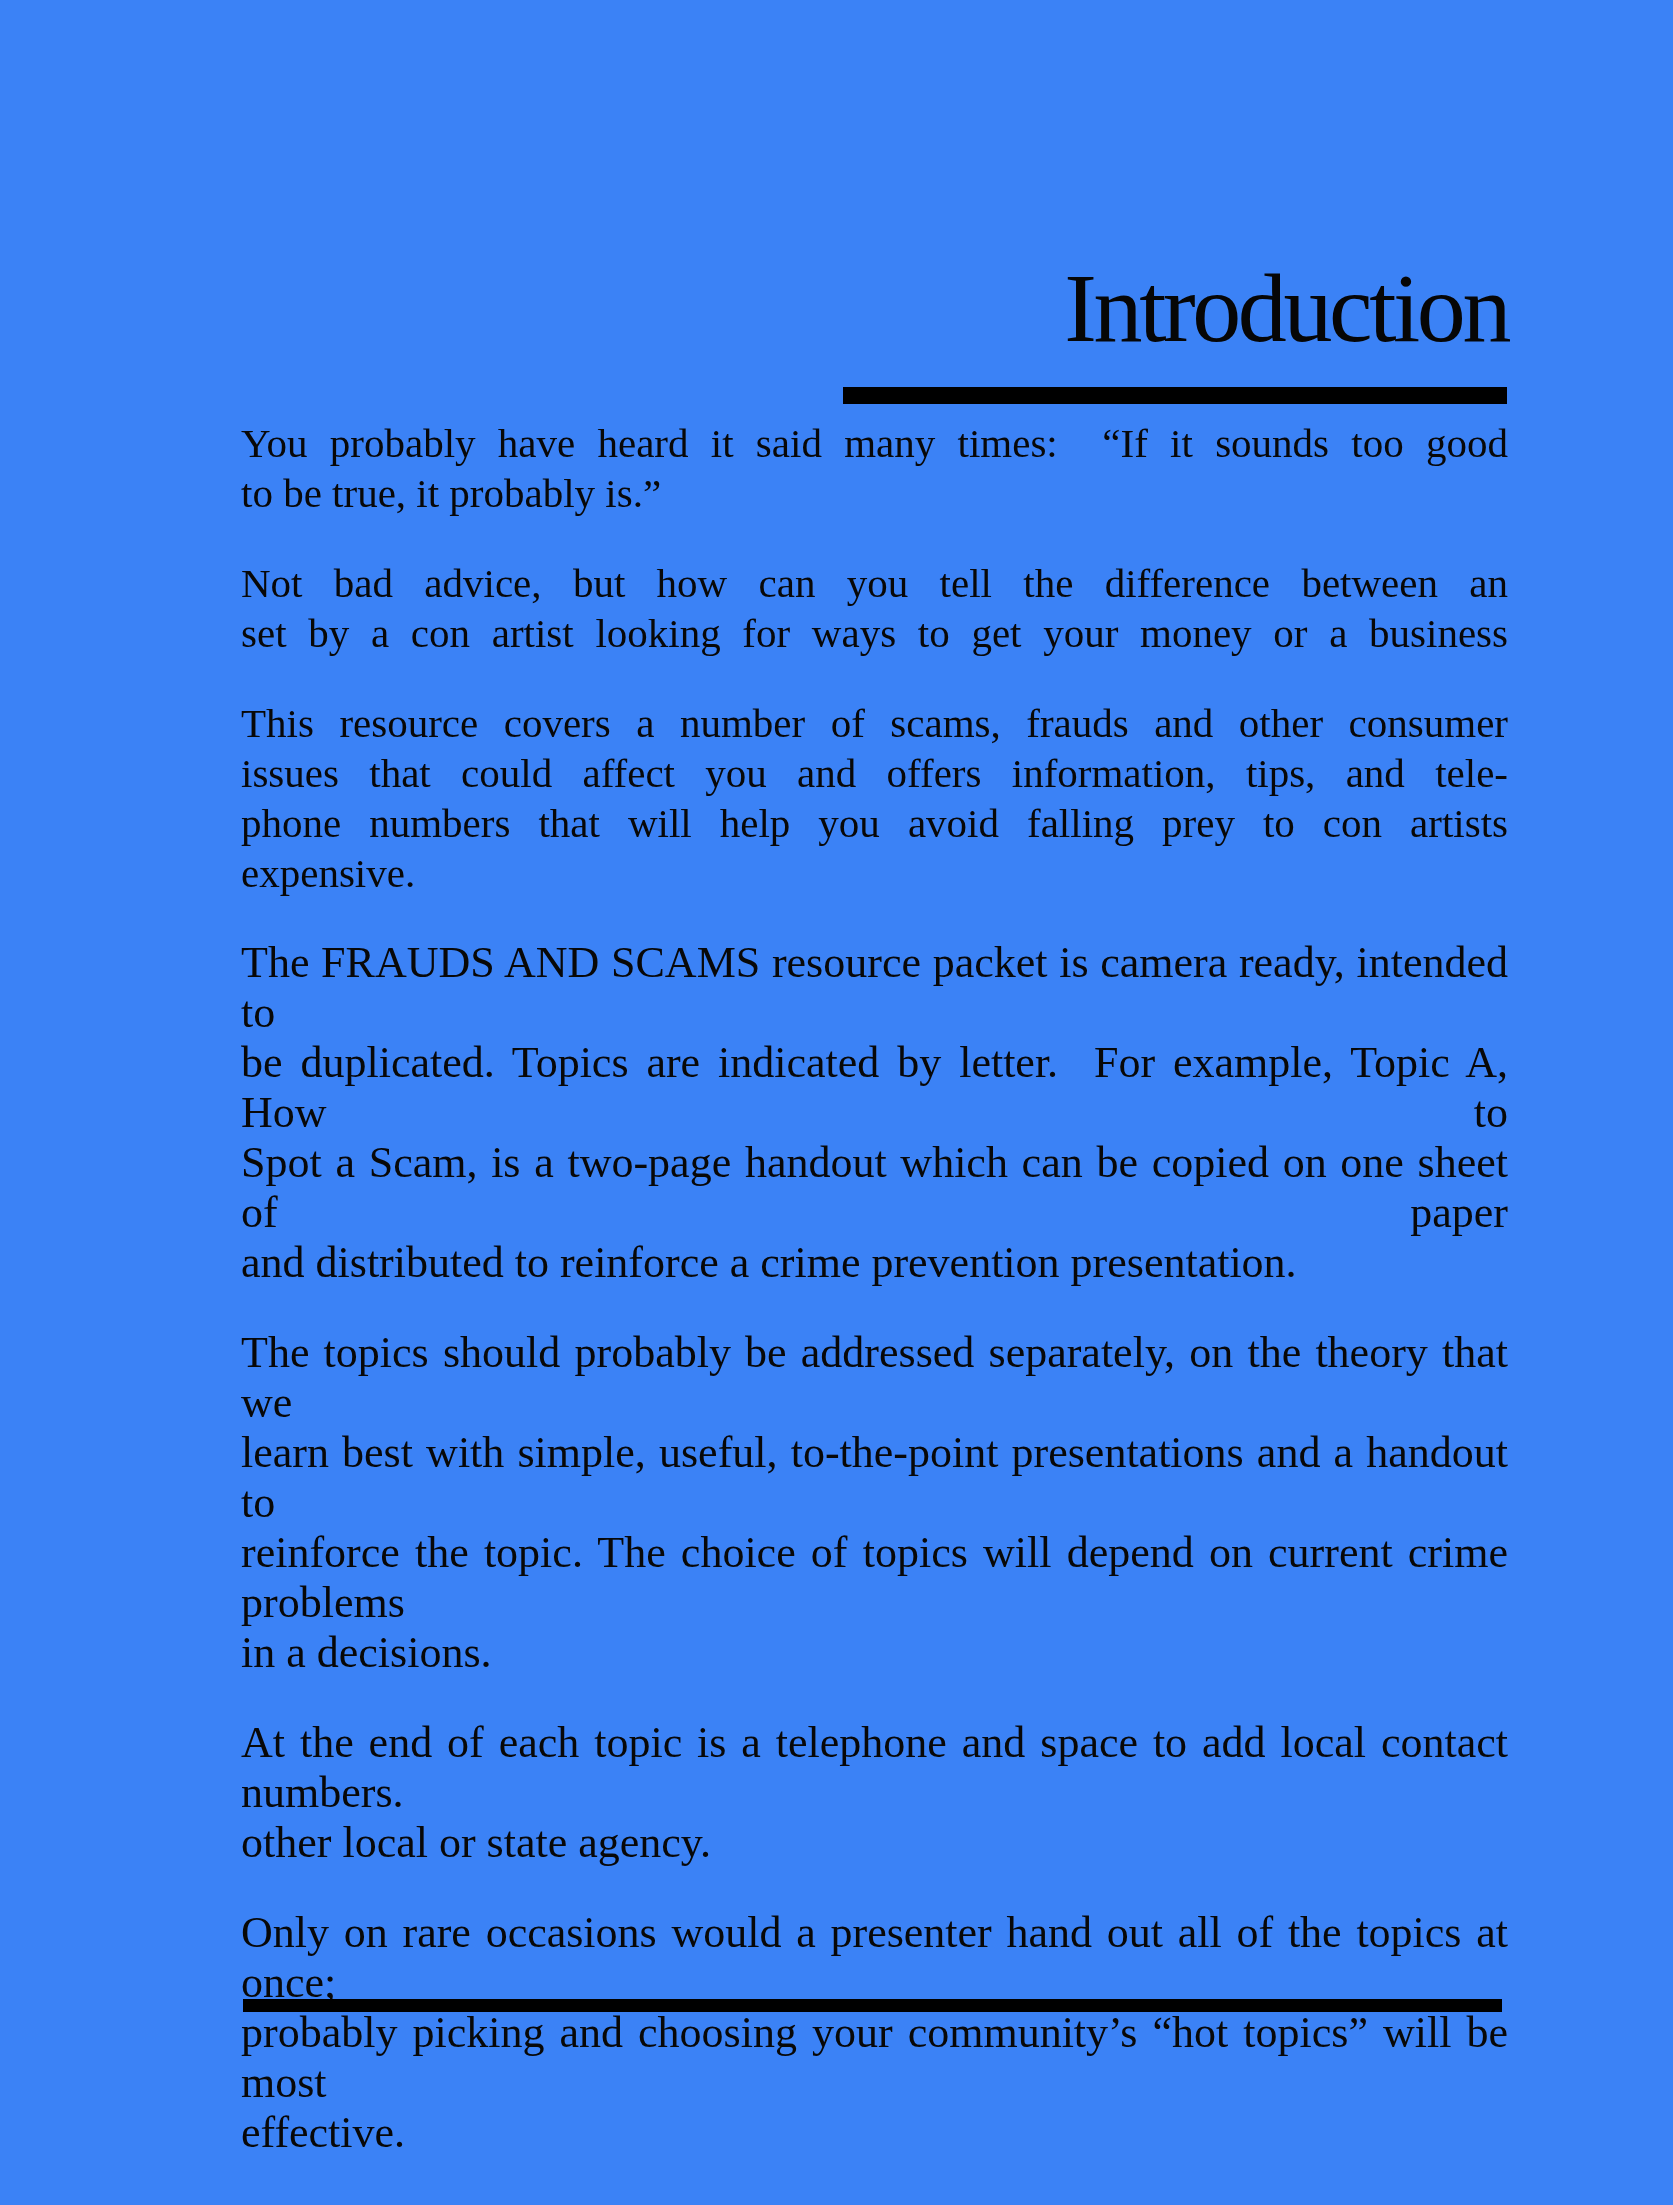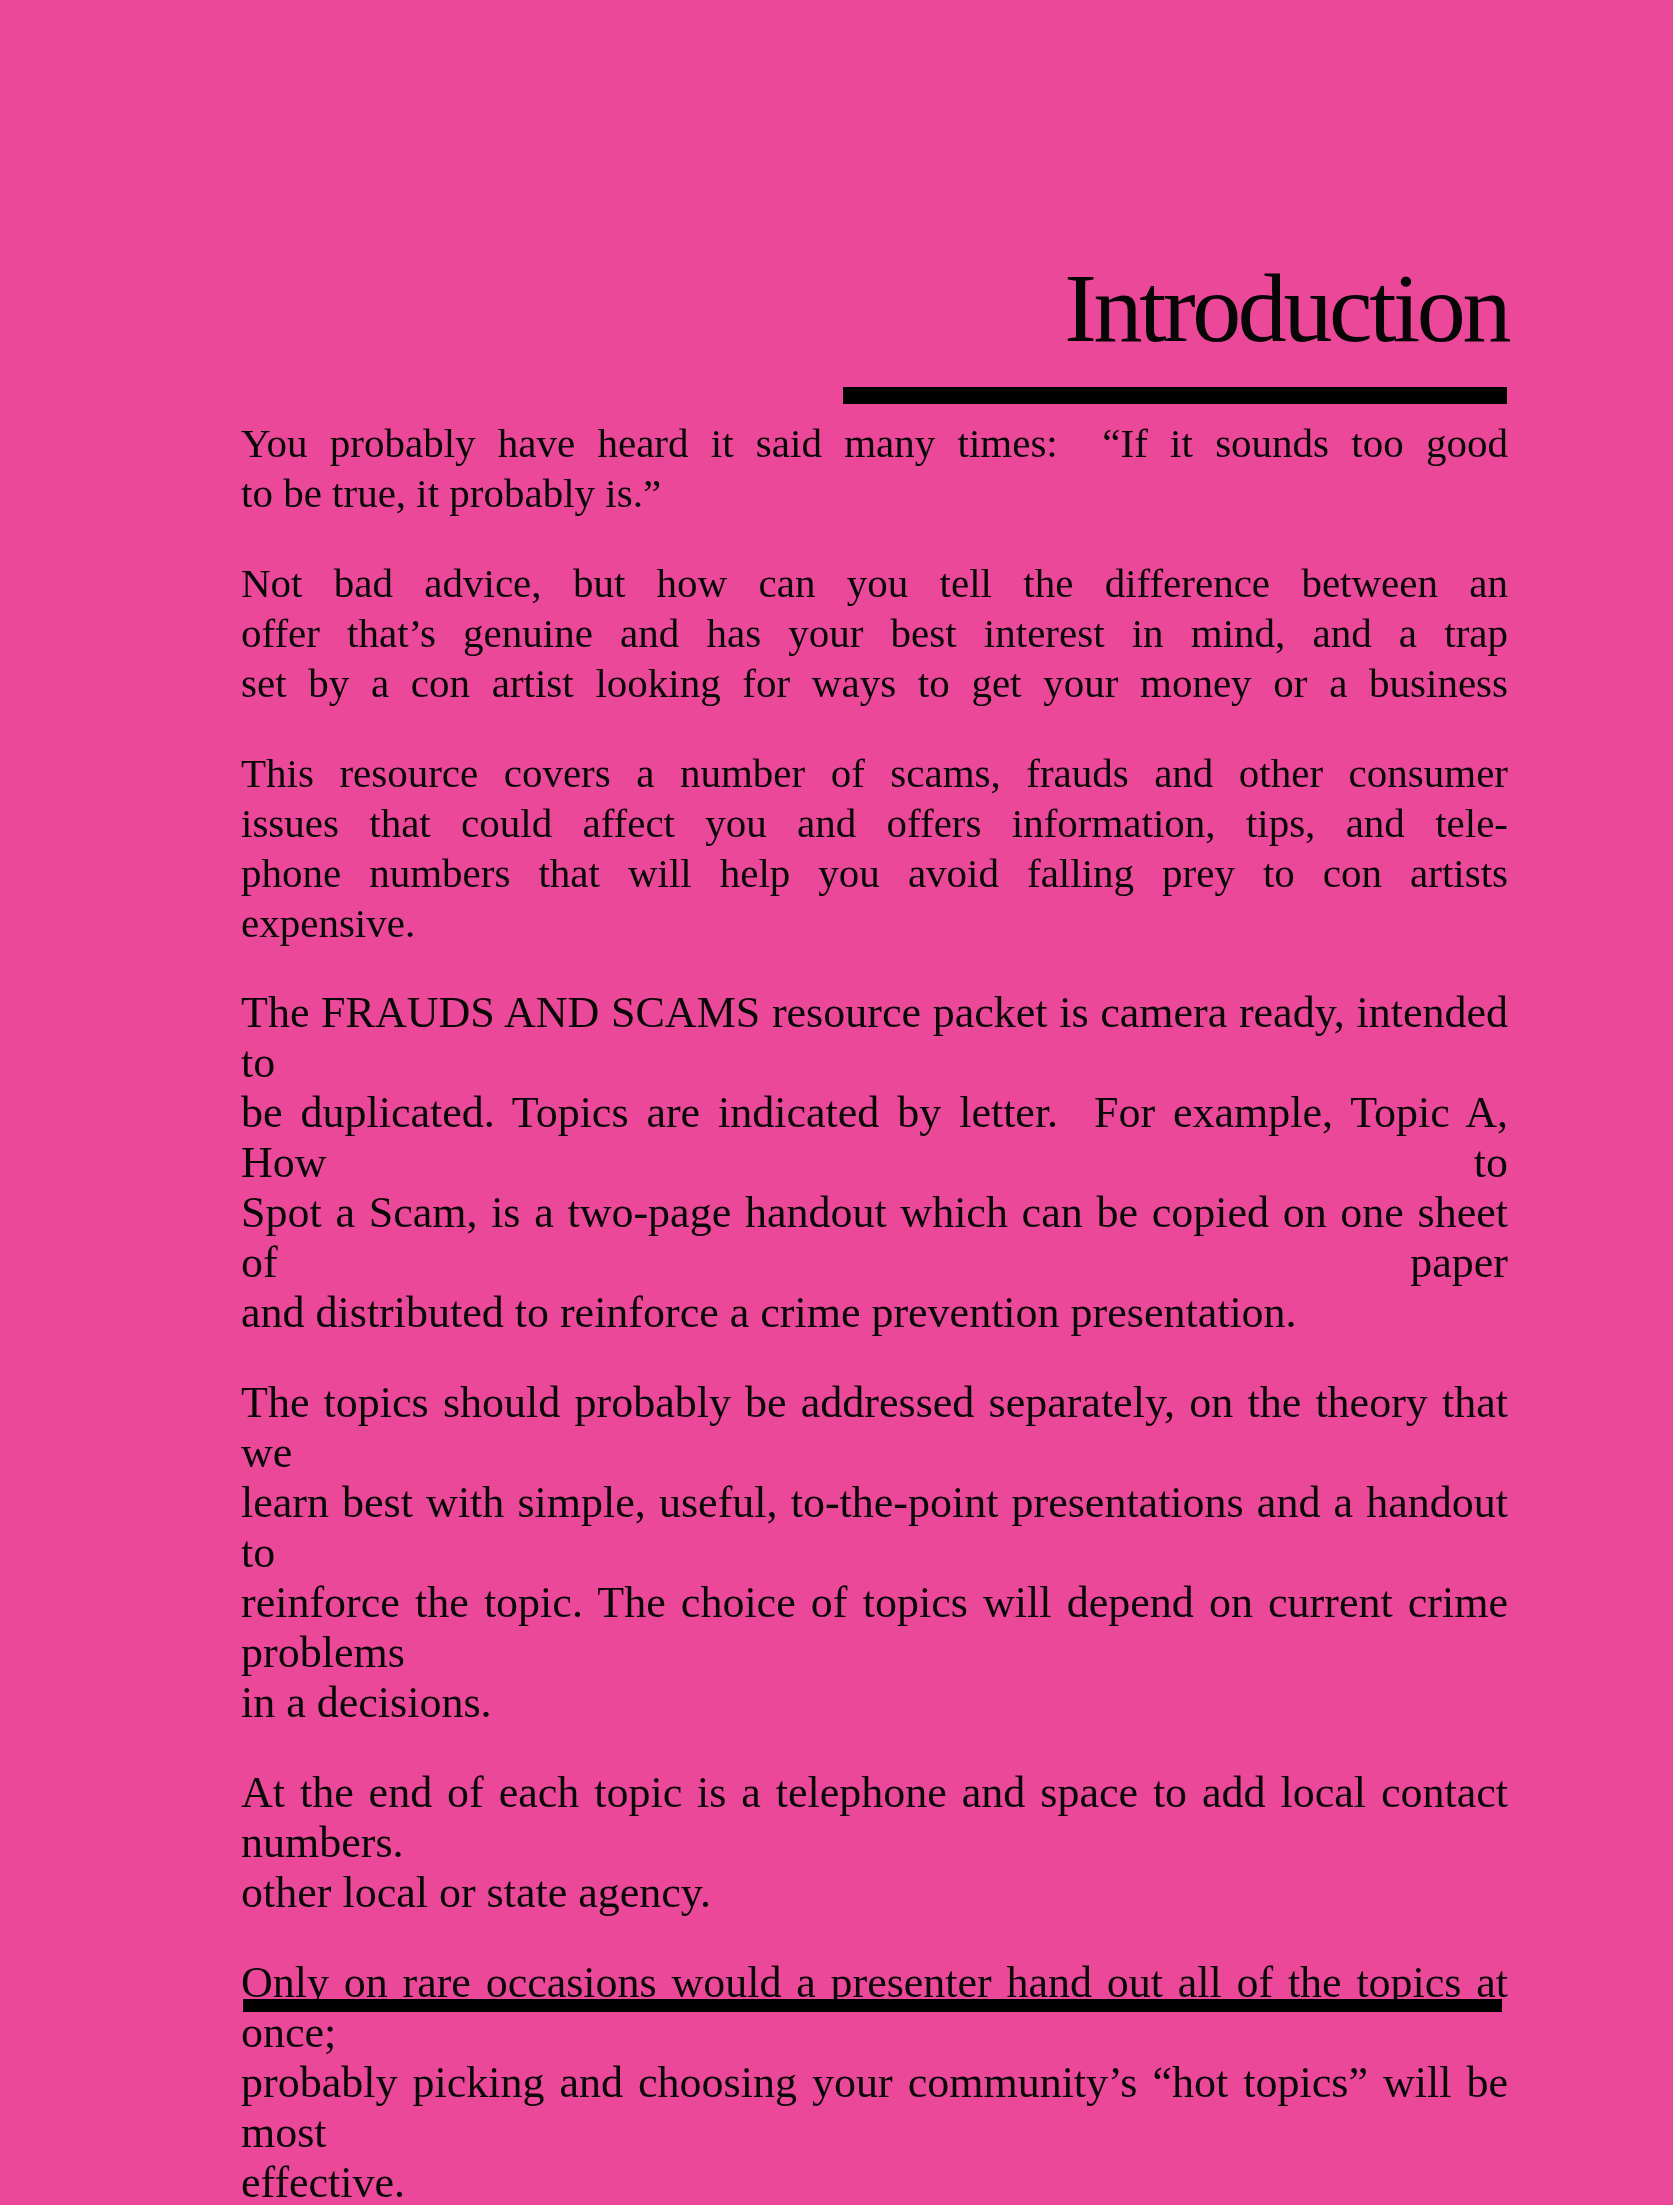--- a/index.html
+++ b/index.html
@@ -4,21 +4,21 @@
 <style>
   html, body {
     margin: 0;
     padding: 0;
     background: #ffffff;
   }
   .page {
     position: relative;
     width: 1673px;
     height: 2205px;
-    background: #ec4899;
+    background: #3b82f6;
     color: #000000;
     font-family: "Liberation Serif", serif;
     overflow: hidden;
   }
   .title {
     position: absolute;
     top: 259px;
     right: 165px;
     margin: 0;
     font-size: 98px;
@@ -77,21 +77,20 @@
 <div class="page">
   <h1 class="title">Introduction</h1>
   <div class="title-rule"></div>
   <div class="doc-body" id="doc-body">
       <div class="para roman">
         <div class="line">You probably have heard it said many times:&nbsp; “If it sounds too good</div>
         <div class="line last">to be true, it probably is.”</div>
       </div>
       <div class="para roman">
         <div class="line">Not bad advice, but how can you tell the difference between an</div>
-        <div class="line">offer that’s genuine and has your best interest in mind, and a trap</div>
         <div class="line">set by a con artist looking for ways to get your money or a business</div>
       </div>
       <div class="para roman">
         <div class="line">This resource covers a number of scams, frauds and other consumer</div>
         <div class="line">issues that could affect you and offers information, tips, and tele-</div>
         <div class="line">phone numbers that will help you avoid falling prey to con artists</div>
         <div class="line last">expensive.</div>
       </div>
       <div class="para italic">
         <div class="line">The FRAUDS AND SCAMS resource packet is camera ready, intended to</div>

